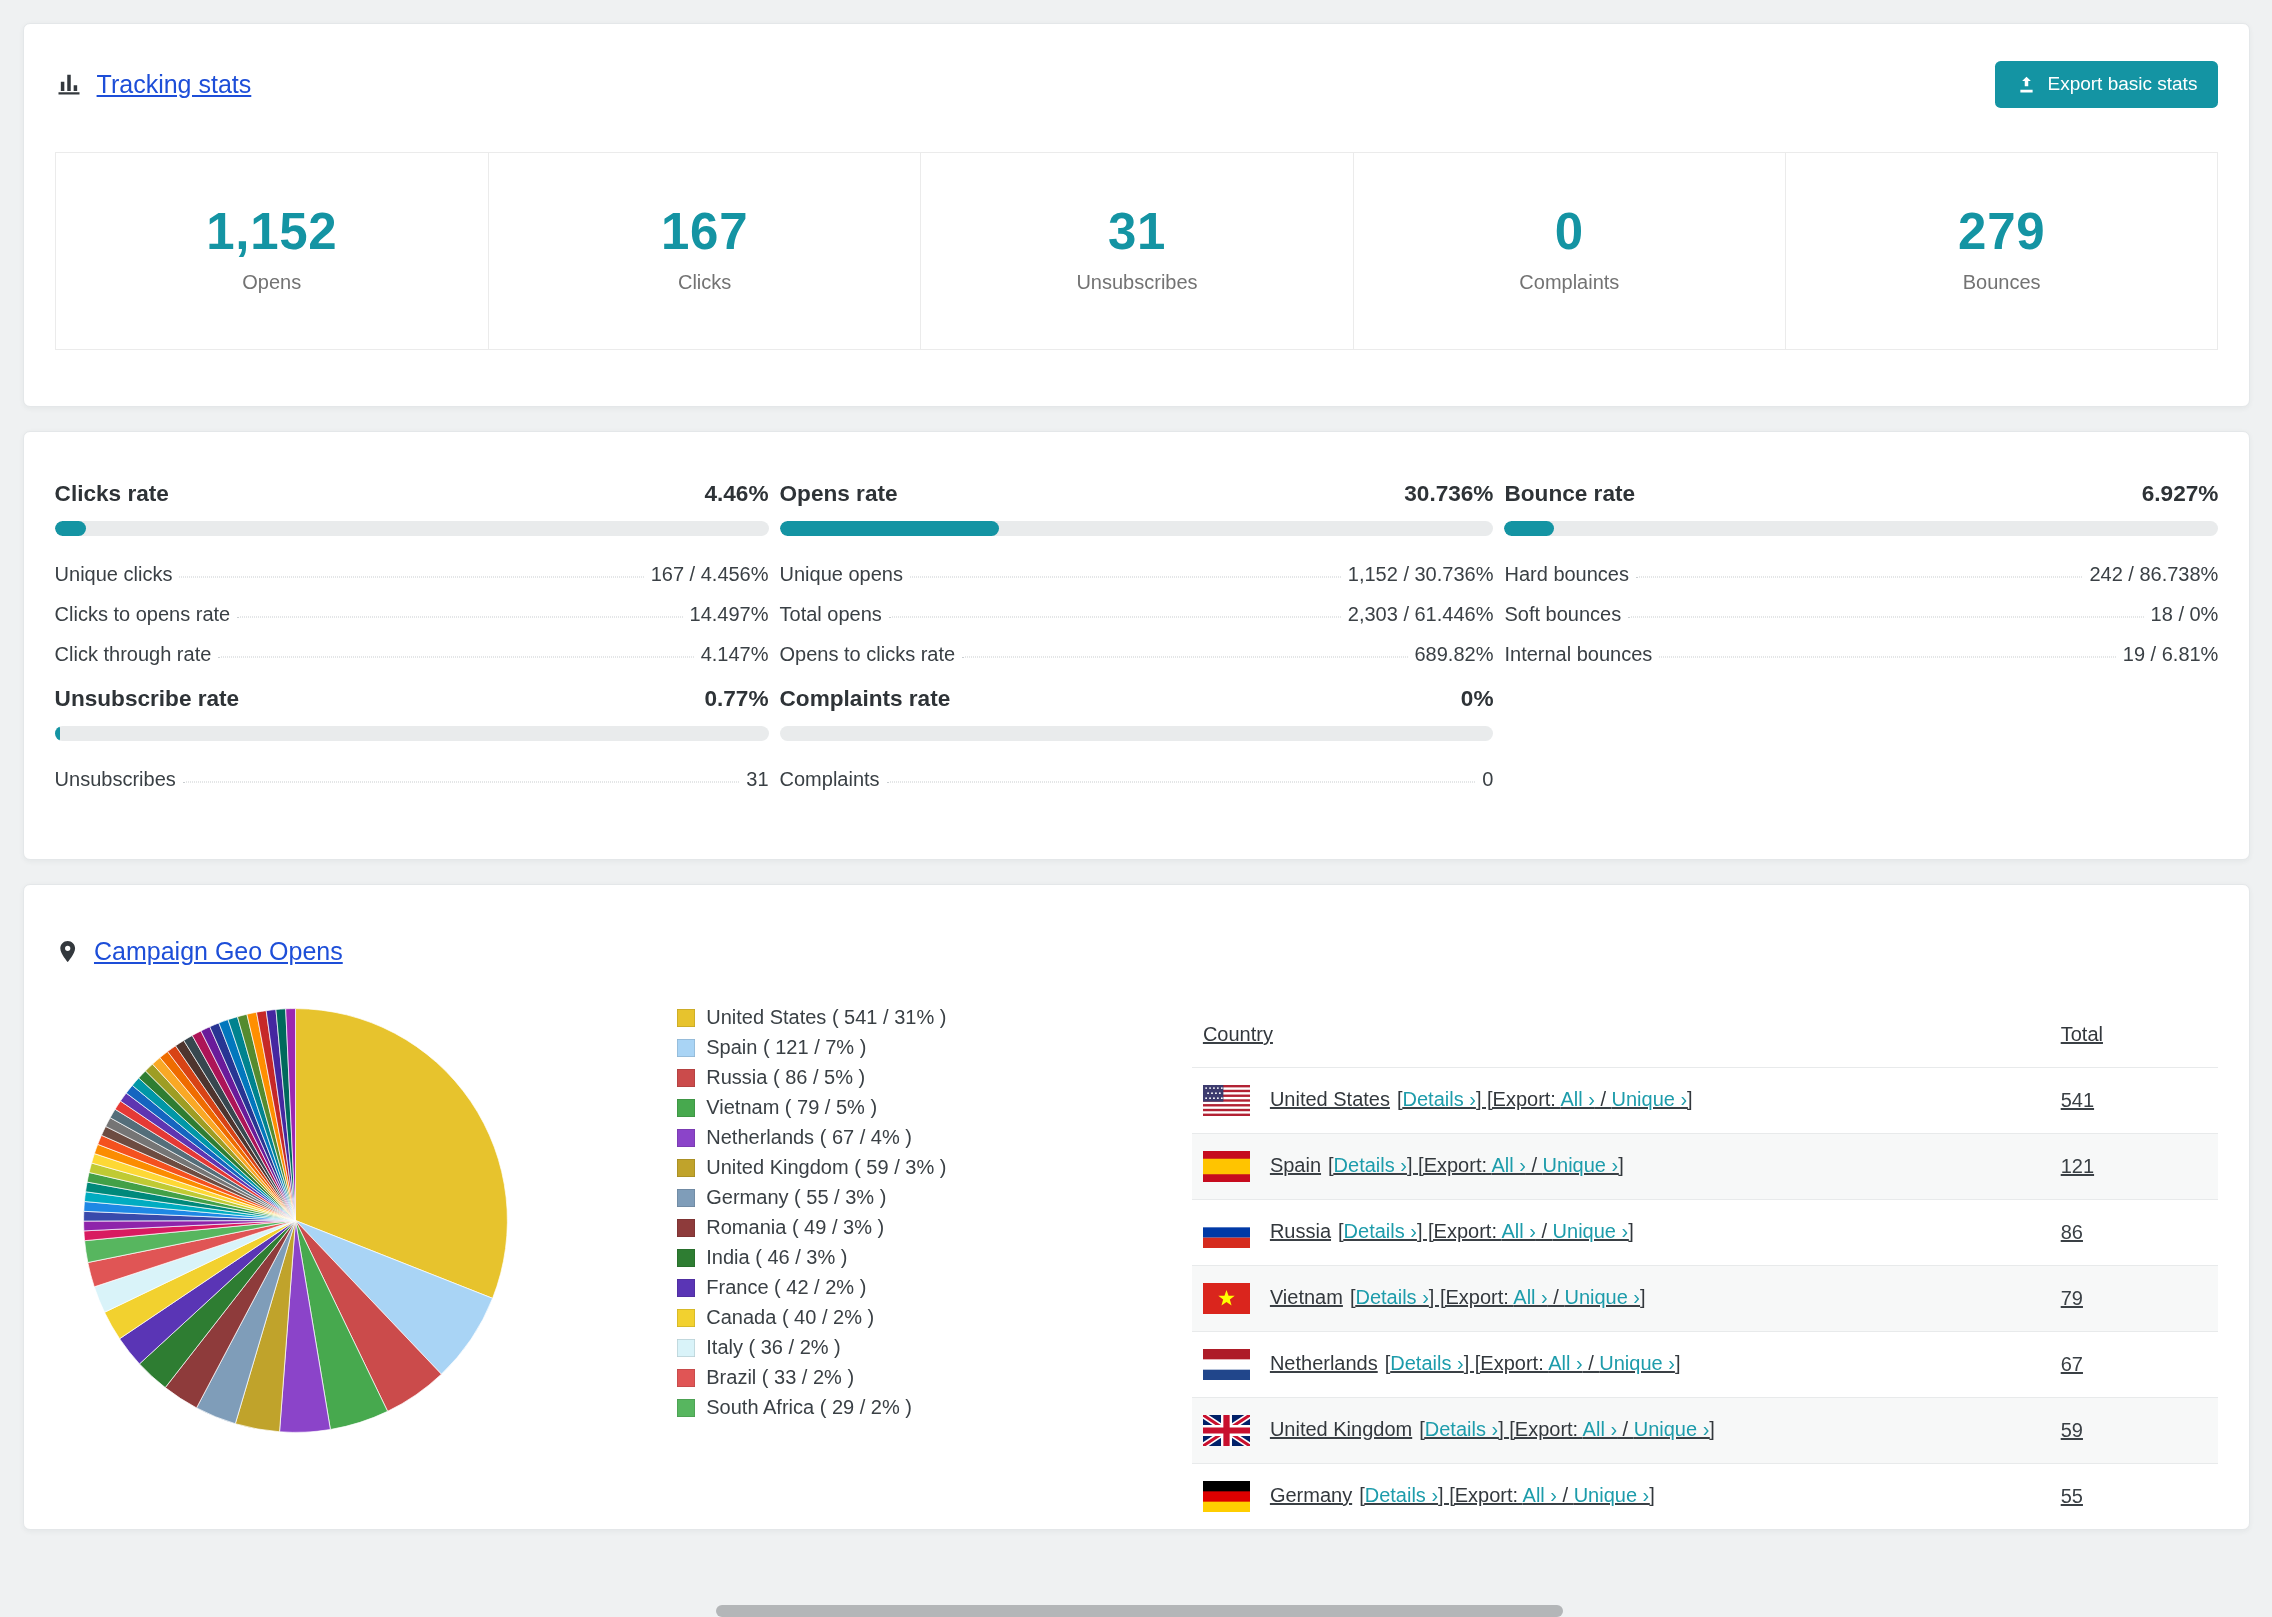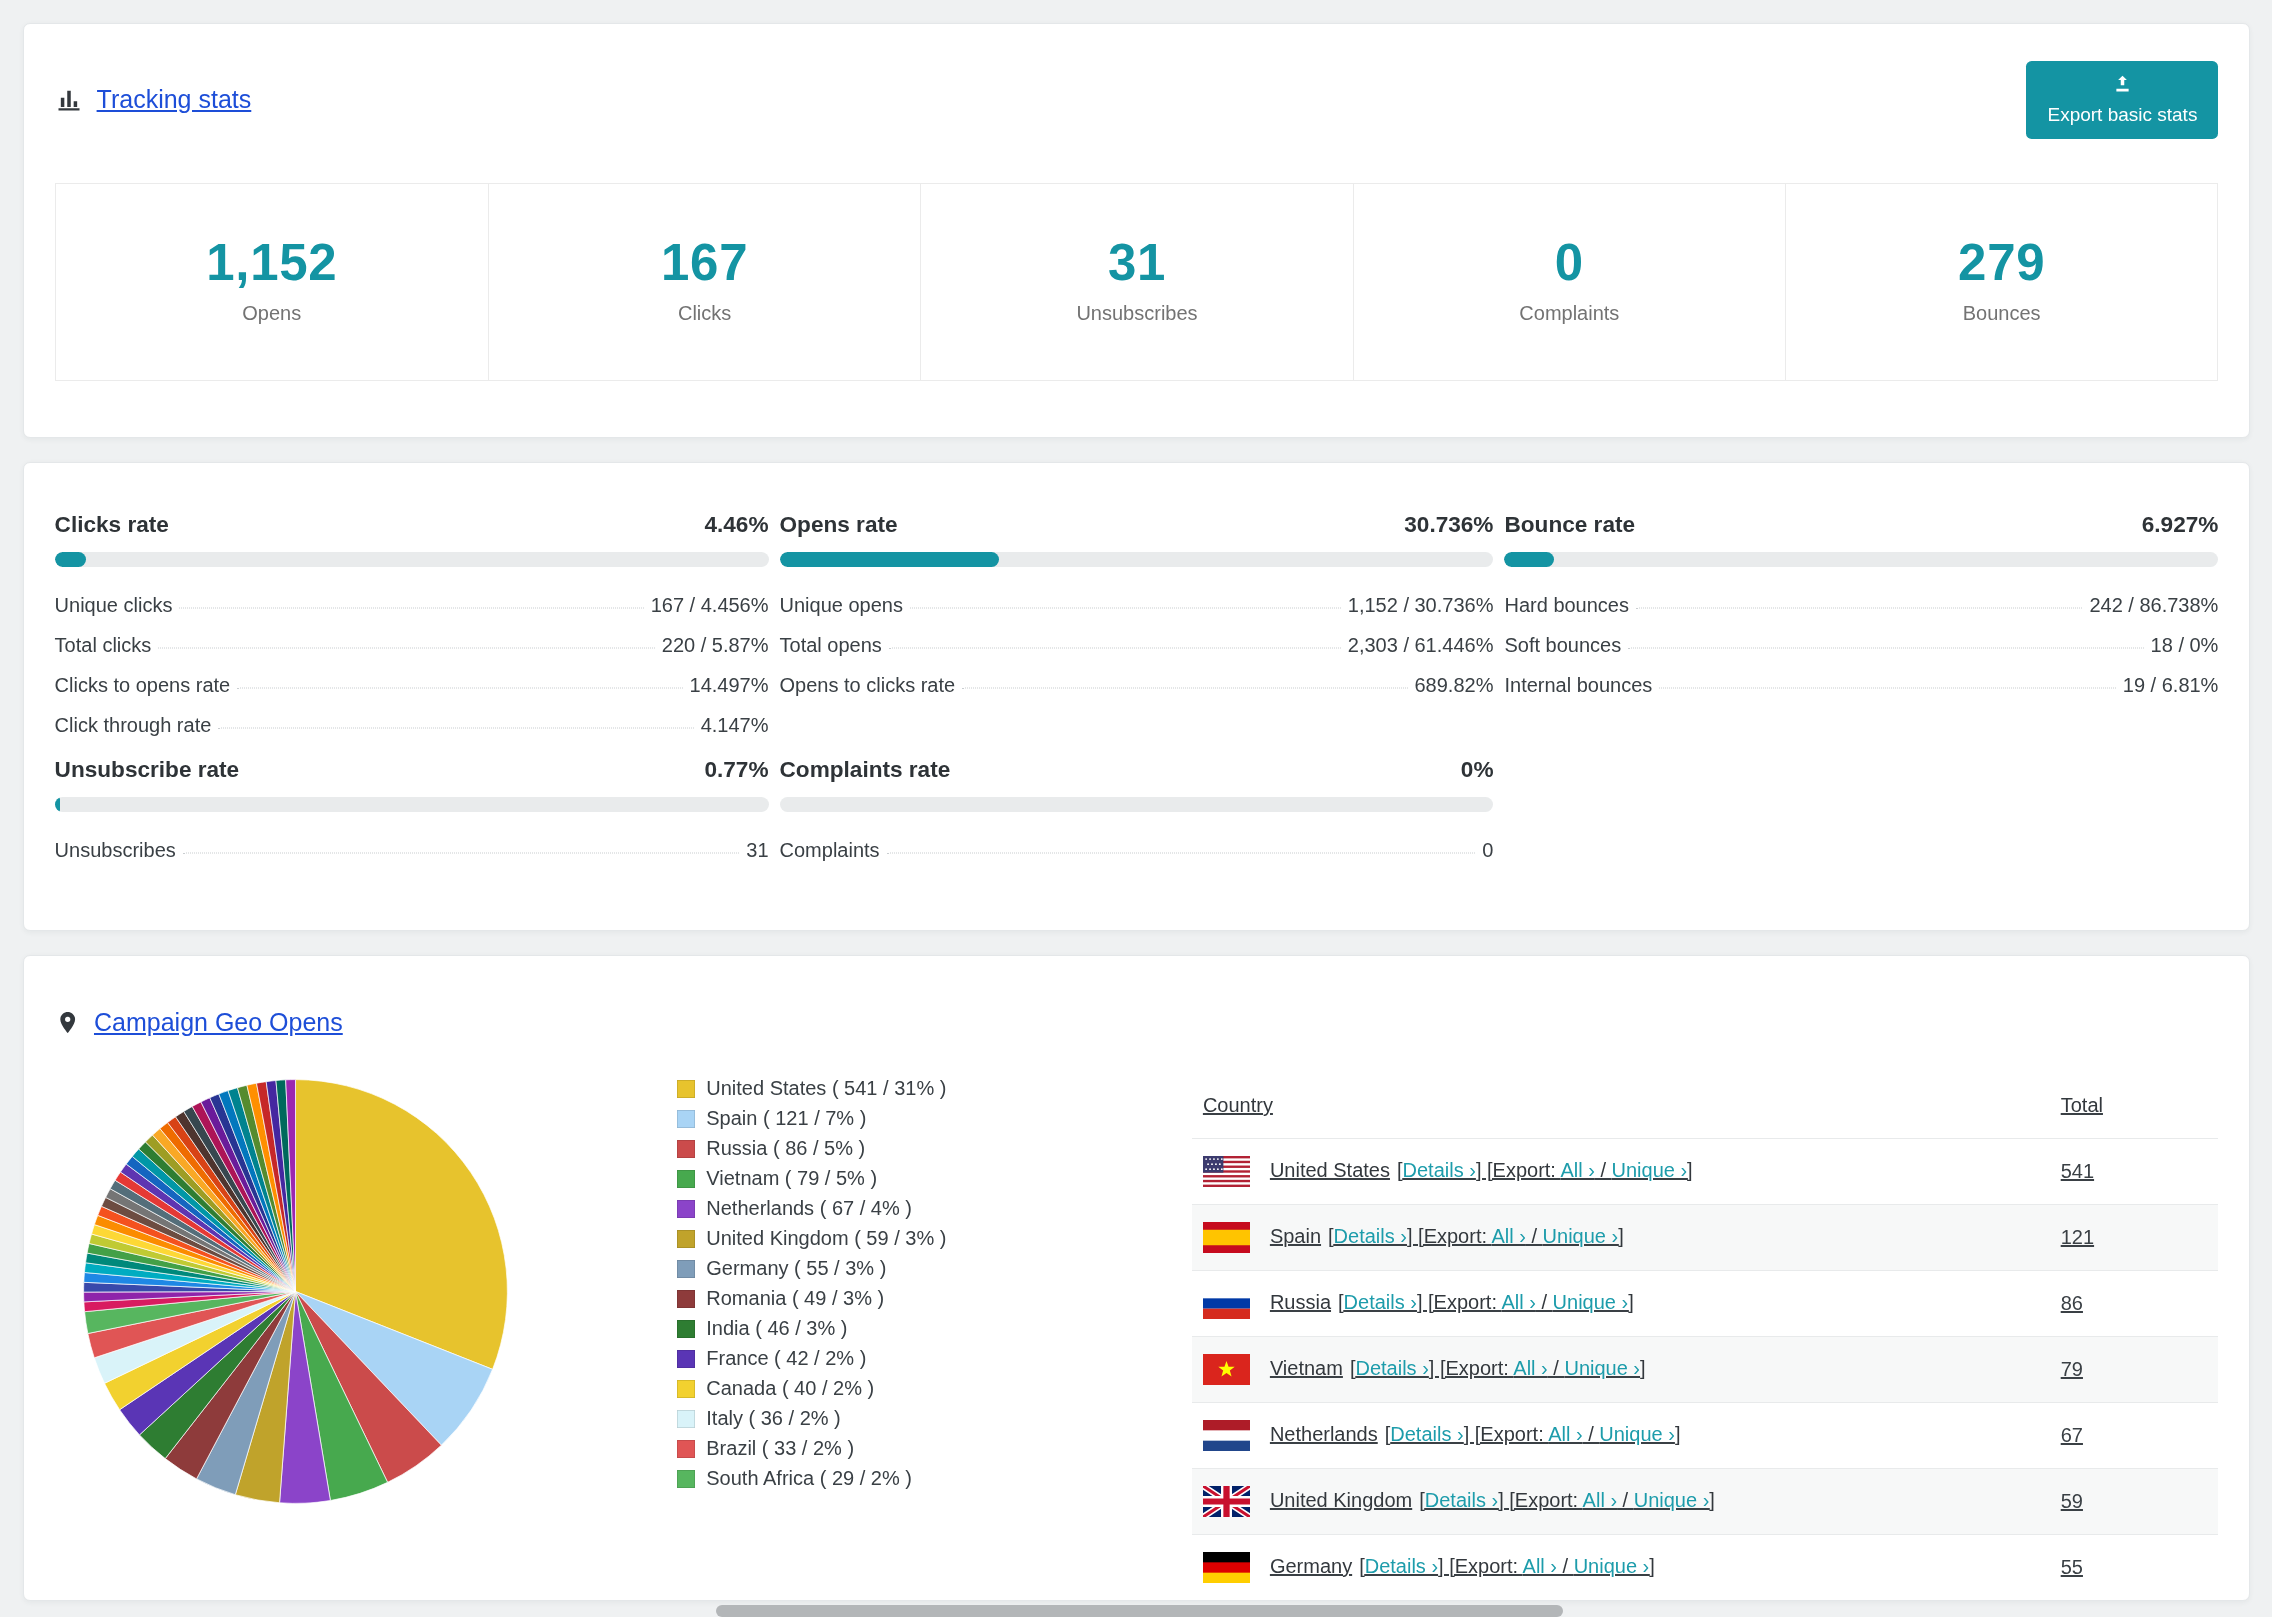--- a/index.html
+++ b/index.html
@@ -14,21 +14,21 @@
   .card {
     background: #fff; border: 0.7px solid #e4e7e9; border-radius: 7px;
     box-shadow: 0 1.4px 5.6px rgba(40,50,60,.05);
   }
   .card-head { display: flex; align-items: center; justify-content: space-between; padding: 37px 31px 28px; }
   .head-title { display: flex; align-items: center; gap: 14px; font-size: 25px; color: #1d4ed8; font-weight: 500; text-decoration: underline; }
   .head-title svg { flex: none; }
   .btn-export {
     display: flex; align-items: center; gap: 10px;
     background: var(--accent, #1494a3); color: #fff; border: none; border-radius: 5.6px;
-    font-size: 19px; padding: 12.7px 21px; font-family: inherit; cursor: pointer; flex-direction: column;
+    font-size: 19px; padding: 12.7px 21px; font-family: inherit; cursor: pointer;
   }
   .stats-row { display: grid; grid-template-columns: repeat(5, 1fr); border: 0.7px solid #ebebeb; margin: 16px 31px 56px; }
   .stat-cell { padding: 49px 0 55px; text-align: center; }
   .stat-cell + .stat-cell { border-left: 0.7px solid #ebebeb; }
   .stat-value { font-size: 51px; font-weight: 700; color: var(--accent, #1494a3); letter-spacing: 0.7px; }
   .stat-label { font-size: 20px; margin-top: 10px; color: #737373; }
 
   .rates-card { padding: 49px 31px 59px; }
   .rates-grid { display: grid; grid-template-columns: repeat(3, 1fr); column-gap: 45px; row-gap: 56px; gap: 11px; }
   .rate-head { display: flex; justify-content: space-between; align-items: baseline; font-weight: 700; font-size: 22.6px; color: #2e3337; }
@@ -113,25 +113,20 @@
             <span class="rate-title">Clicks rate</span>
             <span class="rate-value">4.46%</span>
           </div>
           <div class="rate-bar">
             <div class="rate-fill" style="width: 4.46%;"></div>
           </div>
           <div class="stat-line">
             <span class="s-label">Unique clicks</span>
             <span class="leader"></span>
             <span class="s-value">167 / 4.456%</span>
-          </div>
-          <div class="stat-line">
-            <span class="s-label">Total clicks</span>
-            <span class="leader"></span>
-            <span class="s-value">220 / 5.87%</span>
           </div>
           <div class="stat-line">
             <span class="s-label">Clicks to opens rate</span>
             <span class="leader"></span>
             <span class="s-value">14.497%</span>
           </div>
           <div class="stat-line">
             <span class="s-label">Click through rate</span>
             <span class="leader"></span>
             <span class="s-value">4.147%</span>

